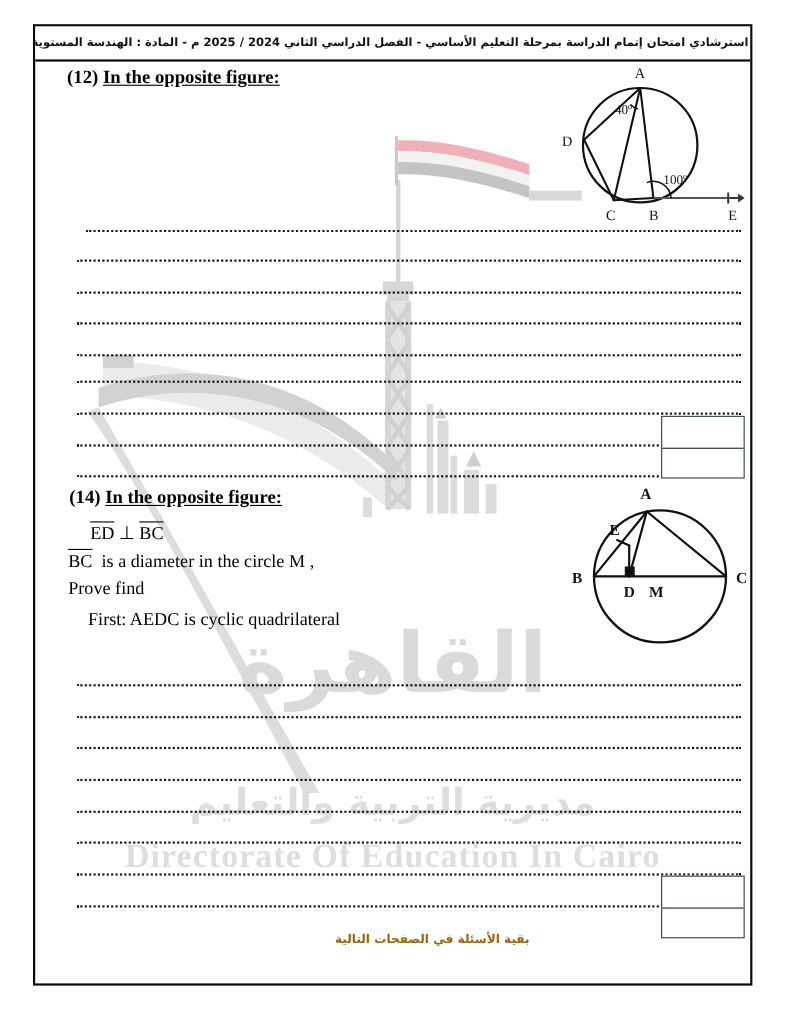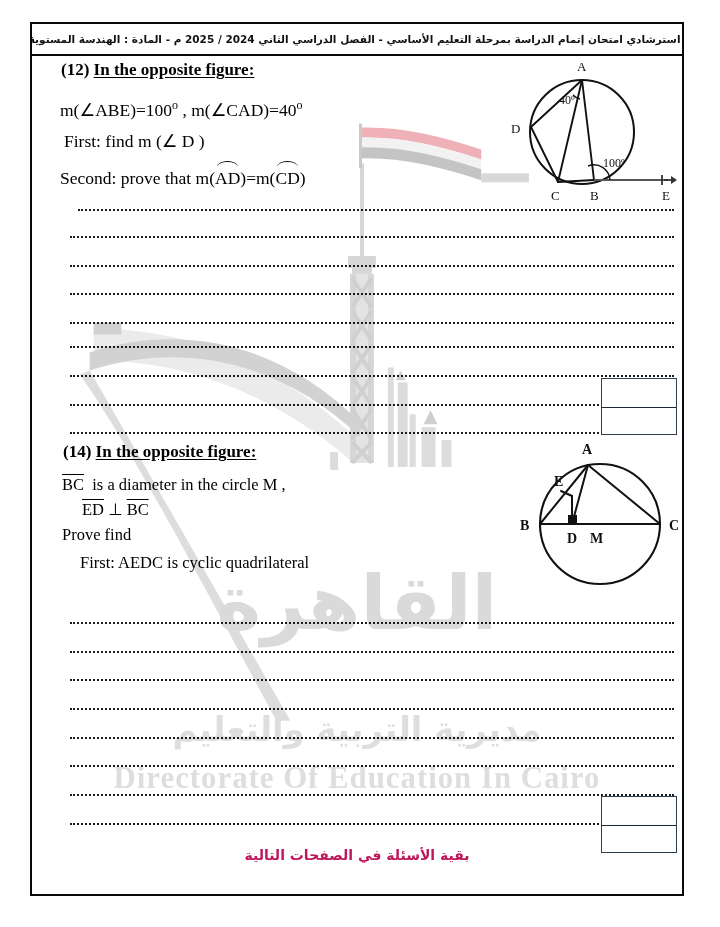--- a/index.html
+++ b/index.html
@@ -72,21 +72,21 @@
     border-top:1.6px solid #1c2833;
   }
 
   
   .fig{position:absolute;z-index:4;}
 
   
   #footer-note{
     position:absolute;z-index:3;left:0;width:100%;text-align:center;
     direction:rtl;font-family:"DejaVu Sans", sans-serif;
-    font-size:14px;font-weight:bold;color:#be185d;
+    font-size:11px;font-weight:bold;color:#a16207;padding-left:36px;
   }
 </style>
 </head>
 <body>
 
 <div id="page">
 
   <svg id="wm-skyline" class="wm" viewBox="0 0 654 874" preserveAspectRatio="none">
     <g fill="#d6d6d6">
 
@@ -148,25 +148,20 @@
   <div id="hdr">
     <span id="hdr-text">نموذج استرشادي  امتحان إتمام الدراسة بمرحلة التعليم الأساسي - الفصل الدراسي الثاني  2024 / 2025 م  -  المادة : الهندسة المستوية 4 / 6</span>
   </div>
   <div id="hdr-rule"></div>
 
   <div class="q-title" style="left:6px;top:36px;">
     <span class="num">(12)</span>
     <span class="ul">In the opposite figure:</span>
   </div>
 
-  <div class="q-body" style="left:28px;top:66px;font-size:17.5px;line-height:31px;">
-    <span class="ln">m(∠ABE)=100<sup style="font-size:12px;">o</sup> , m(∠CAD)=40<sup style="font-size:12px;">o</sup></span>
-    <span class="ln" style="padding-left:4px;">First:  find  m (∠ D )</span>
-    <span class="ln" style="margin-top:5px;">Second: prove that m(<span class="arc">AD</span>)=m(<span class="arc">CD</span>)</span>
-  </div>
 
   <svg class="fig" style="left:470px;top:30px;width:184px;height:160px;" viewBox="0 0 184 160">
     <circle cx="80" cy="78" r="52" fill="none" stroke="#111" stroke-width="2"></circle>
 
     <g stroke="#111" stroke-width="1.9" fill="none" stroke-linecap="round">
       <path d="M80,26 L29,73"></path>
       <path d="M29,73 L56,128"></path>
       <path d="M80,26 L56,128"></path>
       <path d="M80,26 L92,126"></path>
       <path d="M56,128 L92,126"></path>
@@ -204,22 +199,22 @@
   <div class="markbox" style="left:569px;top:354px;width:76px;height:57px;">
     <div class="divider"></div>
   </div>
 
   <div class="q-title" style="left:8px;top:418px;">
     <span class="num">(14)</span>
     <span class="ul">In the opposite figure:</span>
   </div>
 
   <div class="q-body" style="left:30px;top:448px;font-size:16.5px;line-height:25px;">
+    <span class="ln" style="padding-left:20px;"><span class="ovl">ED</span> ⊥ <span class="ovl">BC</span></span>
     <span class="ln"><span class="ovl">BC</span>&nbsp; is a diameter in the circle M ,</span>
-    <span class="ln" style="padding-left:20px;"><span class="ovl">ED</span> ⊥ <span class="ovl">BC</span></span>
     <span class="ln" style="padding-left:0px;">Prove find</span>
     <span class="ln" style="padding-left:18px;margin-top:3px;">First:  AEDC is cyclic quadrilateral</span>
   </div>
 
   <svg class="fig" style="left:482px;top:412px;width:178px;height:168px;" viewBox="0 0 178 168">
     <circle cx="86" cy="88" r="60" fill="none" stroke="#111" stroke-width="2.1"></circle>
 
     <g stroke="#111" stroke-width="2" fill="none" stroke-linecap="round">
       <path d="M26,88 L146,88"></path>
       <path d="M74,29 L146,88"></path>

